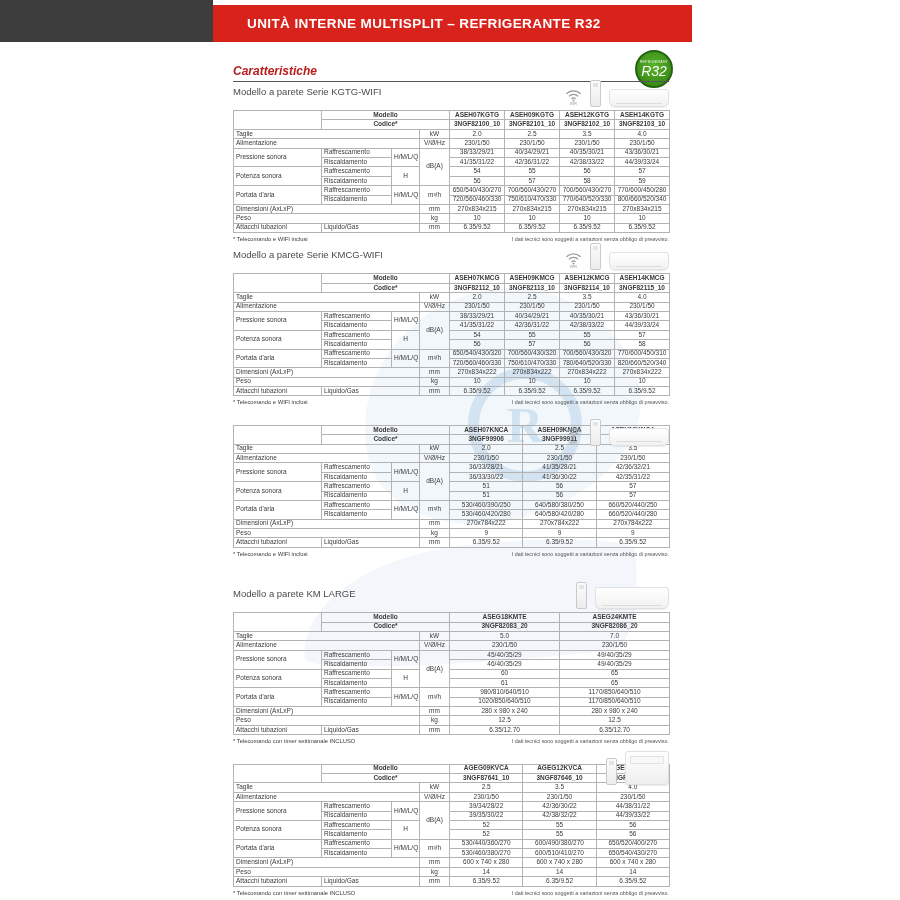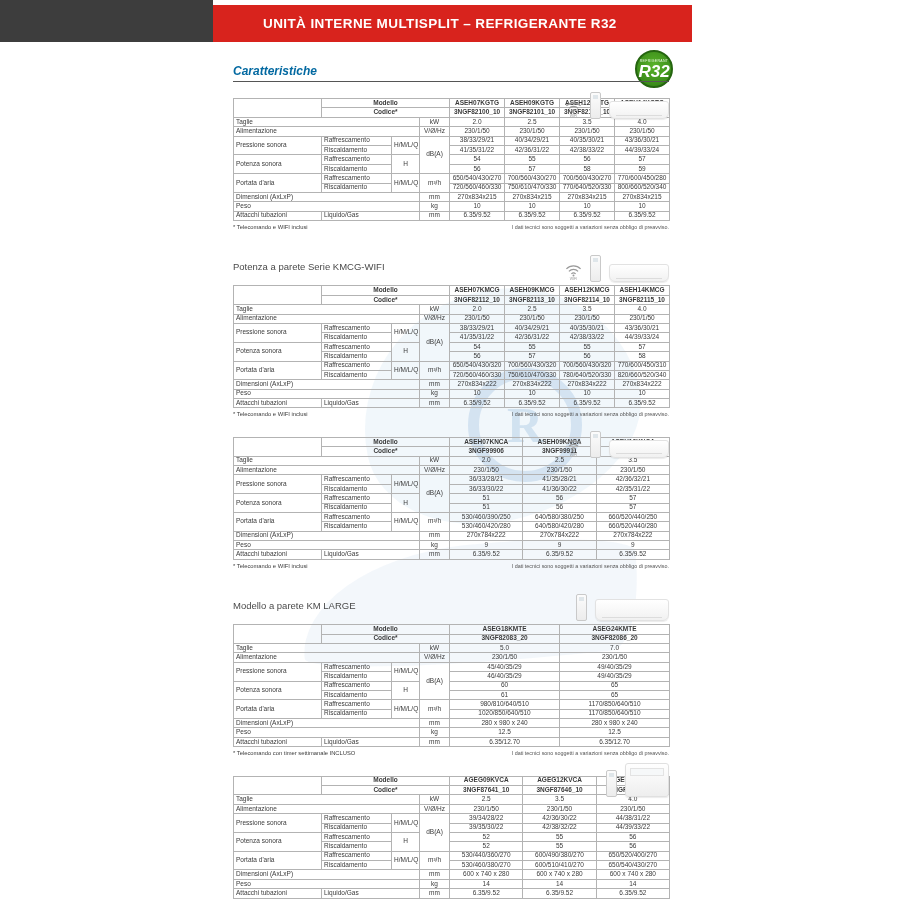--- a/index.html
+++ b/index.html
@@ -2,27 +2,27 @@
 <html><head>
 <meta charset="utf-8">
 <style>
   html,body{margin:0;padding:0;}
   body{width:900px;height:900px;position:relative;background:#ffffff;overflow:hidden;
        font-family:"Liberation Sans","DejaVu Sans",sans-serif;color:#333;}
   
   .corner-dark{position:absolute;left:0;top:0;width:213px;height:42px;background:#3d3d3d;}
   .banner{position:absolute;left:213px;top:5px;width:479px;height:37px;background:#d8231d;
           display:flex;align-items:center;}
-  .banner span{color:#fff;font-weight:bold;font-size:13.5px;letter-spacing:.4px;padding-left:50px;}
+  .banner span{color:#fff;font-weight:bold;font-size:13.5px;letter-spacing:.4px;padding-left:34px;}
   .r32-badge{position:absolute;left:635px;top:50px;width:38px;height:38px;border-radius:50%;
              background:radial-gradient(circle at 50% 40%,#59b32a,#2f7d13);border:2px solid #256510;
              display:flex;flex-direction:column;align-items:center;justify-content:center;box-sizing:border-box;}
   .r32-badge .tiny{font-size:3.5px;color:#eaf7e2;letter-spacing:.3px;}
-  .r32-badge .big{font-size:17px;font-weight:bold;font-style:italic;color:#fff;line-height:1;}
-  .caratteristiche{position:absolute;left:233px;top:64px;font-size:12px;font-weight:bold;font-style:italic;color:#0369a1;}
+  .r32-badge .big{font-size:14px;font-weight:normal;font-style:italic;color:#fff;line-height:1;}
+  .caratteristiche{position:absolute;left:233px;top:64px;font-size:12px;font-weight:bold;font-style:italic;color:#b91c1c;}
   .head-rule{position:absolute;left:233px;top:81px;width:436px;border-bottom:1px solid #555;}
 
   
   .wm{position:absolute;pointer-events:none;z-index:0;}
   .wm-blob{left:360px;top:290px;width:280px;height:230px;background:rgba(210,228,242,.30);
            border-radius:52% 48% 55% 45%/60% 55% 45% 40%;transform:rotate(-12deg);}
   .wm-circle{left:468px;top:368px;width:92px;height:92px;border:11px solid rgba(188,212,233,.55);
              border-radius:50%;display:flex;align-items:center;justify-content:center;}
   .wm-circle span{font-size:50px;font-weight:bold;color:rgba(188,212,233,.6);font-family:"Liberation Serif",serif;}
   .wm-swoosh{left:300px;top:545px;width:340px;height:120px;background:rgba(214,230,243,.30);
@@ -75,20 +75,21 @@
 <div class="head-rule"></div>
 
 <div class="wm wm-blob"></div>
 <div class="wm wm-circle">
     <span>R</span>
   </div>
 <div class="wm wm-swoosh"></div>
 
 <div id="sections">
     <div class="section">
+      <div class="sec-title">Modello a parete Serie KGTG-WIFI</div>
       <div class="icons">
         <div class="wifi-wrap">
           <svg width="17" height="14" viewBox="0 0 24 19">
             <path d="M2 8a14 14 0 0 1 20 0" fill="none" stroke="#9a9a9a" stroke-width="1.7"></path>
             <path d="M5.5 11.5a9 9 0 0 1 13 0" fill="none" stroke="#9a9a9a" stroke-width="1.7"></path>
             <path d="M9 15a4.5 4.5 0 0 1 6 0" fill="none" stroke="#9a9a9a" stroke-width="1.7"></path>
             <circle cx="12" cy="17.2" r="1.4" fill="#9a9a9a"></circle>
           </svg>
           <div class="wifi-label">WIFI</div>
         </div>
@@ -214,21 +215,21 @@
             <td class="c">6.35/9.52</td>
           </tr>
         </tbody>
       </table>
       <div class="foot">
         <span class="fl">* Telecomando e WIFI inclusi</span>
         <span class="fr">I dati tecnici sono soggetti a variazioni senza obbligo di preavviso.</span>
       </div>
     </div>
     <div class="section">
-      <div class="sec-title">Potenza a parete Serie KMCG-WIFI</div>
+      <div class="sec-title">Modello a parete Serie KMCG-WIFI</div>
       <div class="icons">
         <div class="wifi-wrap">
           <svg width="17" height="14" viewBox="0 0 24 19">
             <path d="M2 8a14 14 0 0 1 20 0" fill="none" stroke="#9a9a9a" stroke-width="1.7"></path>
             <path d="M5.5 11.5a9 9 0 0 1 13 0" fill="none" stroke="#9a9a9a" stroke-width="1.7"></path>
             <path d="M9 15a4.5 4.5 0 0 1 6 0" fill="none" stroke="#9a9a9a" stroke-width="1.7"></path>
             <circle cx="12" cy="17.2" r="1.4" fill="#9a9a9a"></circle>
           </svg>
           <div class="wifi-label">WIFI</div>
         </div>

